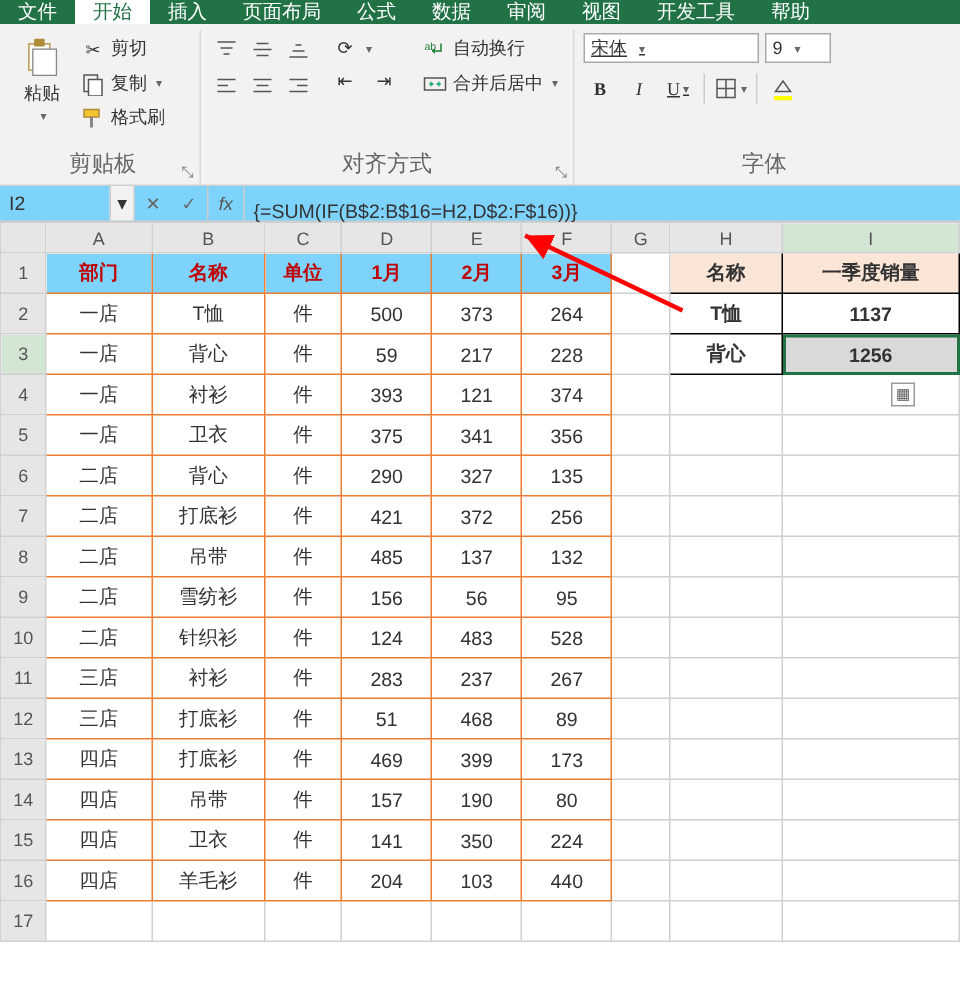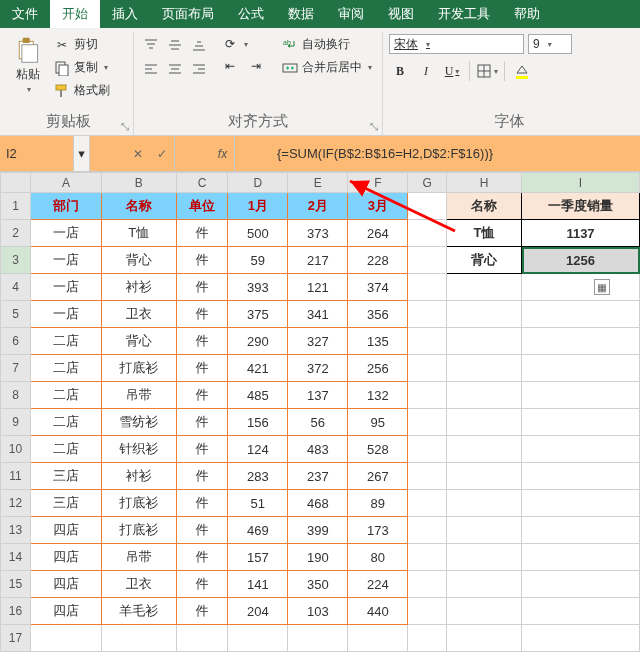--- a/index.html
+++ b/index.html
@@ -20,21 +20,21 @@
     font-family: "Microsoft YaHei", "SimSun", Arial, sans-serif;
     font-size: 12px;
     background: #fff;
     color: #333;
     width: 640px;
   }
   
   .tabs {
     display: flex;
     background: var(--ribbon-active);
-    height: 28px;
+    height: 16px;
     align-items: stretch;
     color: #fff;
   }
   .tab {
     padding: 0 12px;
     display: flex;
     align-items: center;
     font-size: 13px;
     cursor: pointer;
   }
@@ -123,24 +123,23 @@
     background:#fff; border:1px solid #aaa; height:20px;
     display:flex; align-items:center; padding:0 4px; gap:6px;
     font-size:12px; cursor:pointer;
   }
   .fmt-btn { width:22px; height:22px; display:flex; align-items:center; justify-content:center; cursor:pointer; font-family:"Times New Roman",serif;}
   .sep { width:1px; background:#ccc; height:20px; margin:0 2px;}
   
   .fbar {
     display:flex;
     border-bottom:1px solid #ccc;
-    height:36px;
+    height:24px;
     align-items:stretch;
-    background:#fdba74;
-    gap:36px;
+    background:#7dd3fc;
   }
   .namebox {
     width:90px; border-right:1px solid #ccc;
     display:flex; align-items:center; padding:0 6px;
     font-size:13px; position:relative;
   }
   .namebox .dd-btn { position:absolute; right:0; top:0; bottom:0; width:16px; background:#f3f2f1; display:flex; align-items:center; justify-content:center; border-left:1px solid #ccc; cursor:pointer;}
   .fx-icons { display:flex; align-items:center; border-right:1px solid #ccc; }
   .fx-icons span { width:24px; display:flex; align-items:center; justify-content:center; color:#666; cursor:pointer; height:100%; }
   .fx-label { width:24px; display:flex; align-items:center; justify-content:center; font-style:italic; color:#555; border-right:1px solid #ccc;}
@@ -354,21 +353,21 @@
         </div>
       </div>
     </div>
     <div class="group-label">对齐方式</div>
     <div class="dlg-launch">⤡</div>
   </div>
 
   <div class="group" style="flex:1; border-right:none;">
     <div class="group-body" style="flex-direction:column; gap:6px;">
       <div class="font-row">
-        <div class="font-sel" style="width:135px;text-decoration:underline;">
+        <div class="font-sel" style="width:117px;text-decoration:underline;">
           <span>宋体</span>
             <span class="dd">▾</span>
         </div>
         <div class="font-sel" style="width:44px;">
           <span>9</span>
             <span class="dd">▾</span>
         </div>
       </div>
       <div class="font-row">
         <div class="fmt-btn" style="font-weight:bold;">B</div>

